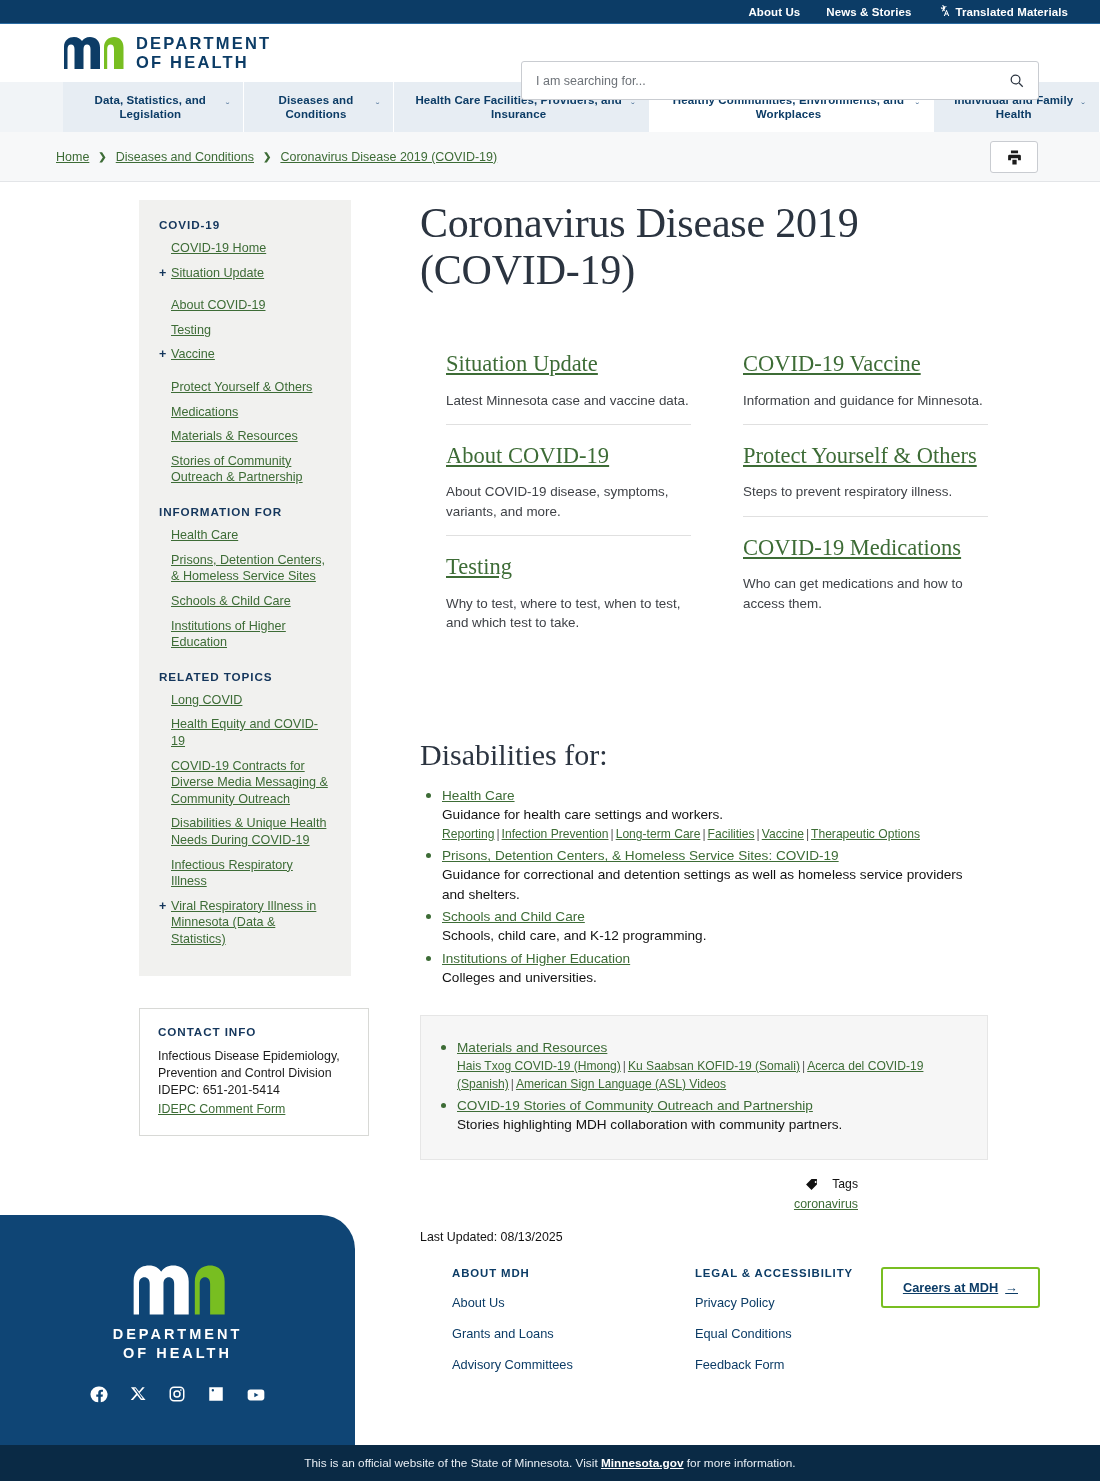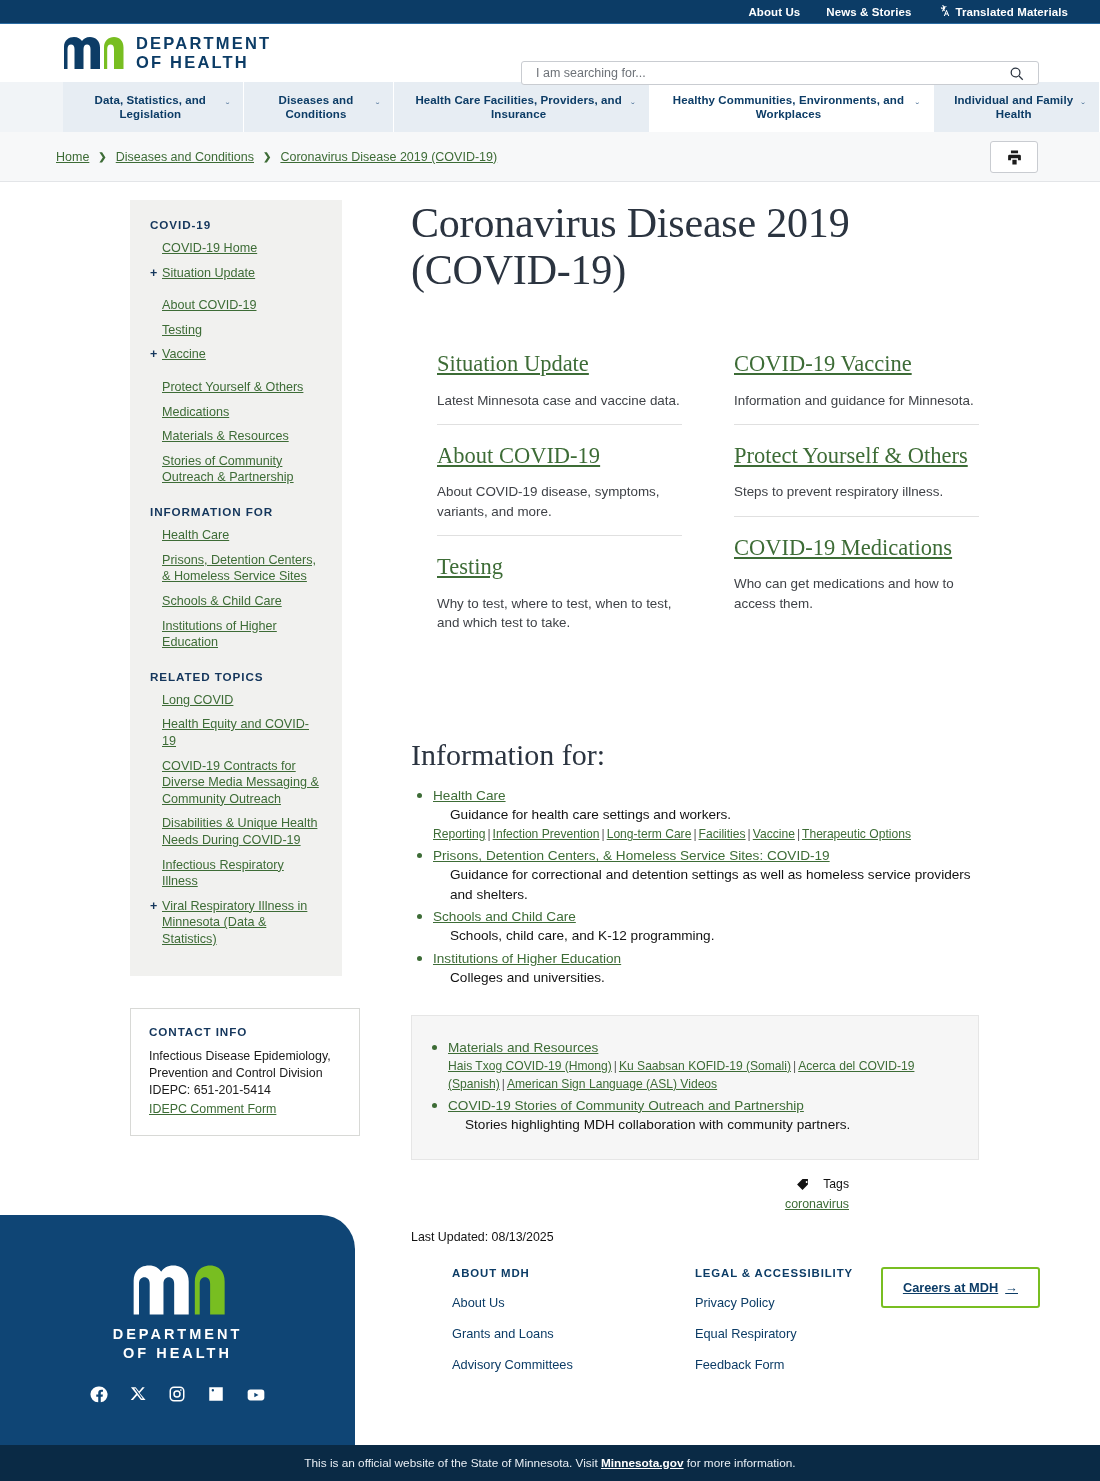--- a/index.html
+++ b/index.html
@@ -33,21 +33,21 @@
     padding:0 32px; position:relative;
   }
   .logo { display:flex; align-items:center; gap:12px; margin-left:30px; text-decoration:none;}
   .logo-mark { width:62px; height:34px; display:block; }
   .logo-text {
     color:#0c3c66; font-weight:bold; font-size:16.5px;
     letter-spacing:2.2px; line-height:1.18;
   }
   .search-wrap {
     position:absolute; left:521px; top:37px;
-    width:518px; height:24px;
+    width:518px; height:39px;
     border:1px solid #c9ccd1; border-radius:3px;
     background:#fff; display:flex; align-items:center;
     padding:0 12px;
     justify-content:space-between;
   }
   .search-input {
     border:none; outline:none; flex:1;
     font-family:"Liberation Sans", sans-serif;
     font-size:12.5px; color:#45474a; background:transparent;
   }
@@ -82,21 +82,21 @@
   .crumb { color:#3d6c36; font-size:12.5px; text-decoration:underline; white-space:nowrap;}
   .crumb-sep { color:#3d6c36; font-size:10px; font-weight:bold; }
   .print-btn {
     position:absolute; right:62px; top:9px;
     width:48px; height:32px; border:1px solid #c9ccd1; border-radius:3px;
     background:#fff; display:flex; align-items:center; justify-content:center;
     cursor:pointer;
   }
 
   
-  .page { display:flex; padding:18px 0 0 4px; }
+  .page { display:flex; padding:18px 0 0 13px; }
   .sidebar { width:250px; margin-left:126px; flex:0 0 auto; }
 
   .side-panel { background:#f1f1ef; padding:18px 20px 20px 20px; width:212px; }
   .side-head {
     color:#14365c; font-weight:bold; font-size:11.7px;
     letter-spacing:.9px; margin:0 0 9px 0;
   }
   .side-head.spaced { margin-top:19px; }
   .side-link {
     display:block; color:#3d6c36; font-size:12.6px; line-height:1.32;
@@ -137,21 +137,21 @@
   h2.section-title {
     font-family:"Liberation Serif", serif;
     font-size:30px; font-weight:normal; color:#2b3440;
     margin:74px 0 14px 0;
   }
 
   ul.info-list { margin:0; padding-left:22px; }
   ul.info-list li { margin-bottom:3px; }
   ul.info-list li::marker { color:#3d6c36; font-size:15px; }
   .li-link { color:#3d6c36; font-size:13.6px; text-decoration:underline; }
-  .li-desc { font-size:13.6px; color:#121212; line-height:1.44; margin:1px 0 0 17px; }
+  .li-desc { font-size:13.6px; color:#121212; line-height:1.44; margin:1px 0 0 0; }
   .li-sublinks { font-size:12.1px; line-height:1.5; margin-top:1px; }
   .li-sublinks a { color:#3d6c36; text-decoration:underline; }
   .pipe { color:#5b5b5b; padding:0 2px;}
 
   .gray-box {
     background:#f6f6f6; border:1px solid #e6e6e6;
     margin-top:27px; padding:22px 24px 22px 14px;
   }
 
   .tags-row { text-align:right; margin-top:17px; padding-right:130px;}
@@ -352,21 +352,21 @@
           <a class="card-title" href="#">Protect Yourself &amp; Others</a>
           <p class="card-desc">Steps to prevent respiratory illness.</p>
         </div>
         <div class="card">
           <a class="card-title" href="#">COVID-19 Medications</a>
           <p class="card-desc">Who can get medications and how to access them.</p>
         </div>
       </div>
     </div>
 
-    <h2 class="section-title">Information for:</h2>
+    <h2 class="section-title">Disabilities for:</h2>
 
     <ul class="info-list">
       <li>
         <a class="li-link" href="#">Health Care</a>
         <p class="li-desc">Guidance for health care settings and workers.</p>
         <div class="li-sublinks">
           <a href="#">Reporting</a><span class="pipe">|</span><a href="#">Infection Prevention</a><span class="pipe">|</span><a href="#">Long-term Care</a><span class="pipe">|</span><a href="#">Facilities</a><span class="pipe">|</span><a href="#">Vaccine</a><span class="pipe">|</span><a href="#">Therapeutic Options</a>
         </div>
       </li>
       <li>
@@ -457,21 +457,21 @@
   <div class="footer-cols">
     <div>
       <div class="fcol-head">ABOUT MDH</div>
       <a class="fcol-link" href="#">About Us</a>
       <a class="fcol-link" href="#">Grants and Loans</a>
       <a class="fcol-link" href="#">Advisory Committees</a>
     </div>
     <div>
       <div class="fcol-head">LEGAL &amp; ACCESSIBILITY</div>
       <a class="fcol-link" href="#">Privacy Policy</a>
-      <a class="fcol-link" href="#">Equal Respiratory</a>
+      <a class="fcol-link" href="#">Equal Conditions</a>
       <a class="fcol-link" href="#">Feedback Form</a>
     </div>
   </div>
 
   <a class="careers-btn" href="#">
     <span>Careers at MDH</span>
     <span>→</span>
   </a>
 
   <div class="footer-bottom">

